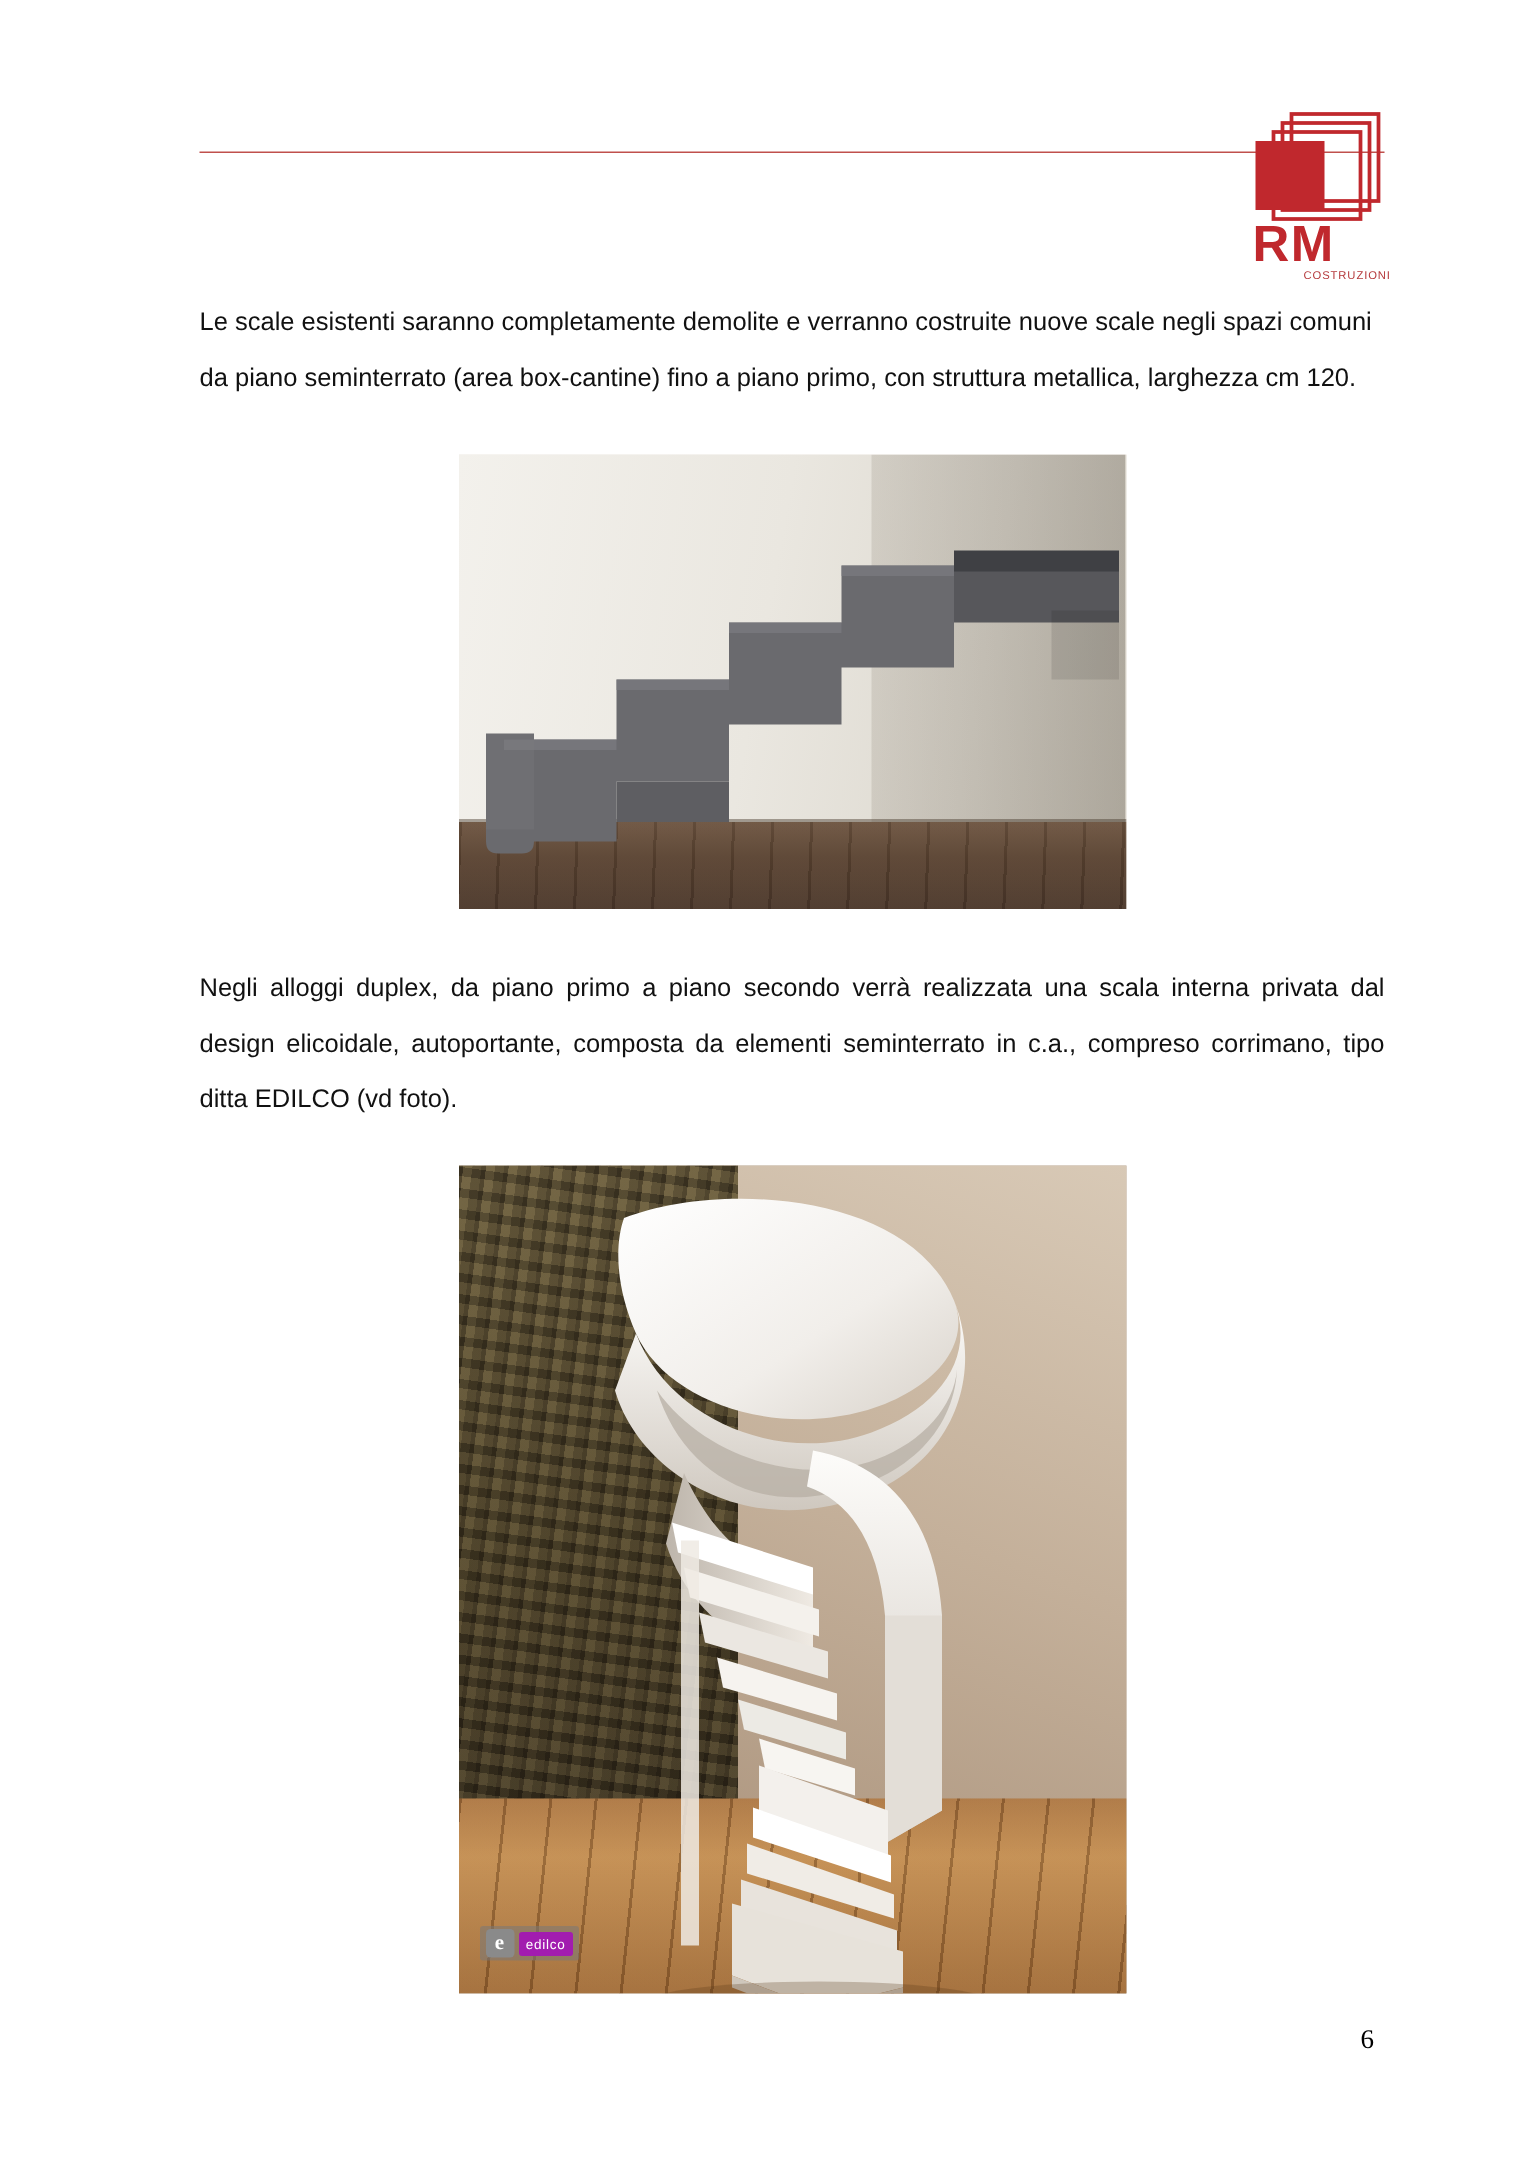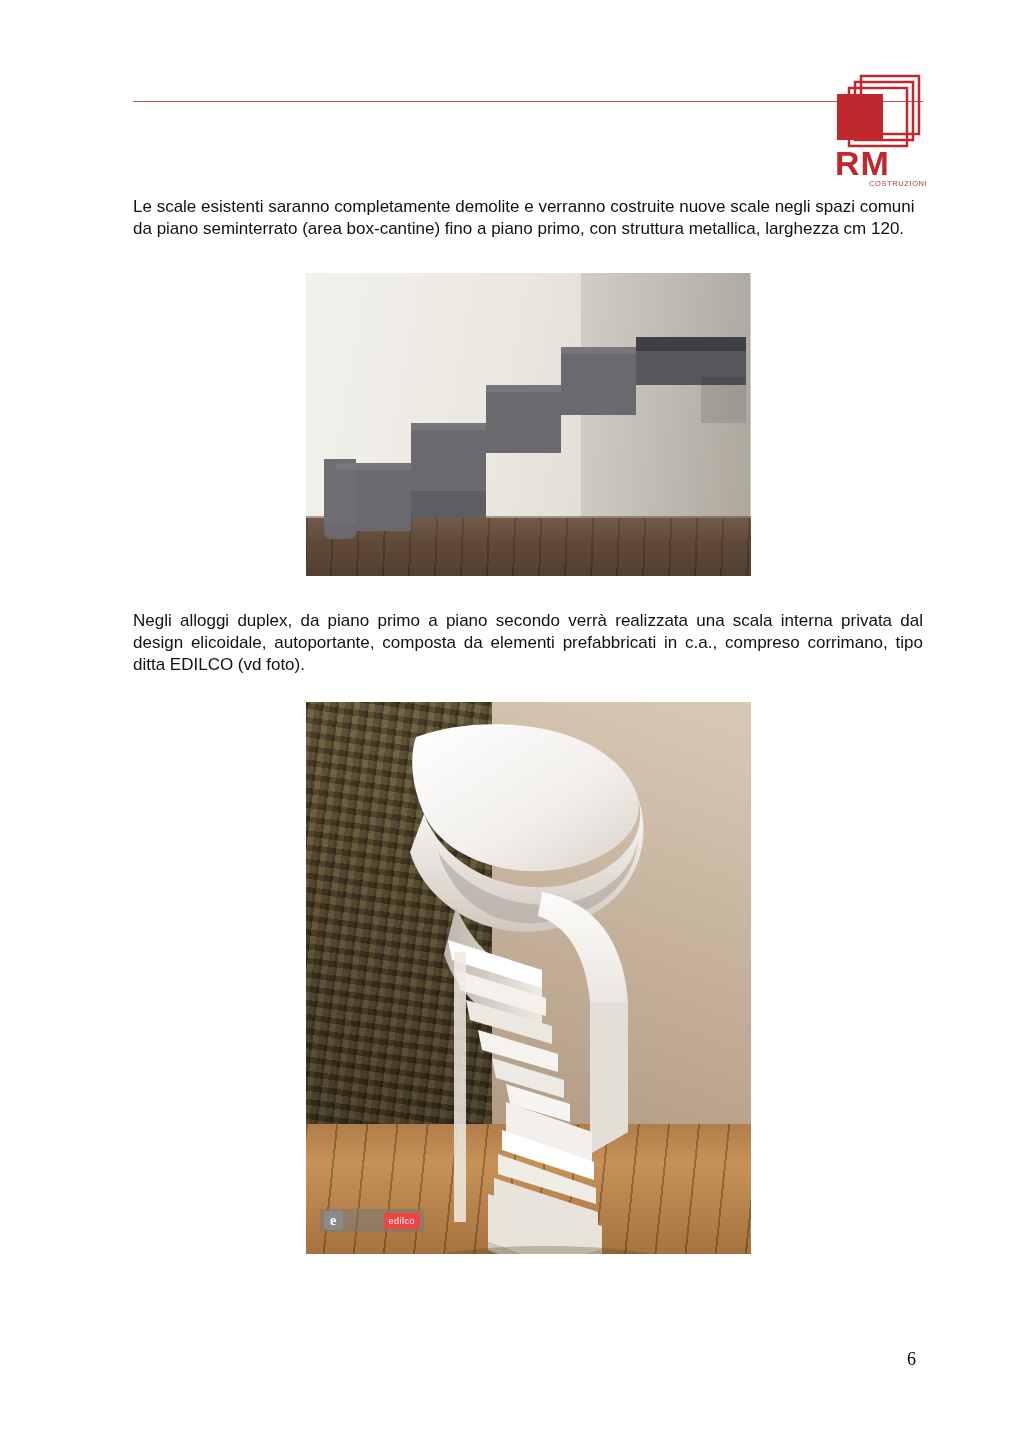--- a/index.html
+++ b/index.html
@@ -70,21 +70,21 @@
     width: 790px;
   }
   .section-title {
     font-size: 16.5px;
     font-weight: bold;
     letter-spacing: 0.3px;
     margin: 0 0 40px 0;
   }
   p.para {
     font-size: 17px;
-    line-height: 22px;
+    line-height: 37px;
     margin: 0;
     color: #111111;
   }
   p.para.justify {
     text-align: justify;
   }
 
   .figure {
     margin: 0;
     display: flex;
@@ -203,24 +203,23 @@
     font-size: 14px;
     font-weight: bold;
     line-height: 19px;
     text-align: center;
     font-family: "Liberation Serif", serif;
   }
   .fig2 .wm-name {
     color: #ffffff;
     font-size: 9px;
     letter-spacing: 0.5px;
-    background: #ef4444;
+    background: #a21caf;
     padding: 3px 5px;
     border-radius: 2px;
-    margin-left: 38px;
   }
 
   
   .page-number {
     position: absolute;
     right: 108px;
     bottom: 78px;
     font-family: "Liberation Serif", serif;
     font-size: 18px;
     color: #000;
@@ -271,21 +270,21 @@
         <path d="M255,74 L330,74 L330,81 L255,81 Z" fill="#7c7c80" opacity="0.7"></path>
         <path d="M30,190 L105,190 L105,197 L30,197 Z" fill="#7c7c80" opacity="0.7"></path>
 
         <path d="M105,218 L180,218 L180,245 L105,245 Z" fill="#5e5e62"></path>
 
         <path d="M395,104 L440,104 L440,150 L395,150 Z" fill="#000" opacity="0.10"></path>
       </svg>
     </div>
   </div>
 
-  <p class="para justify" style="margin-top:34px;">Negli alloggi duplex, da piano primo a piano secondo verrà realizzata una scala interna privata dal design elicoidale, autoportante, composta da elementi prefabbricati in c.a., compreso corrimano, tipo ditta EDILCO (vd foto).</p>
+  <p class="para justify" style="margin-top:34px;">Negli alloggi duplex, da piano primo a piano secondo verrà realizzata una scala interna privata dal design elicoidale, autoportante, composta da elementi seminterrato in c.a., compreso corrimano, tipo ditta EDILCO (vd foto).</p>
 
   <div class="figure figure-2">
     <div class="fig2">
       <div class="bg-right"></div>
       <div class="bg-stone"></div>
       <div class="floor"></div>
       <svg width="445" height="552" viewBox="0 0 445 552">
         <defs>
           <linearGradient id="whiteA" x1="0" y1="0" x2="1" y2="1">
             <stop offset="0%" stop-color="#ffffff"></stop>

